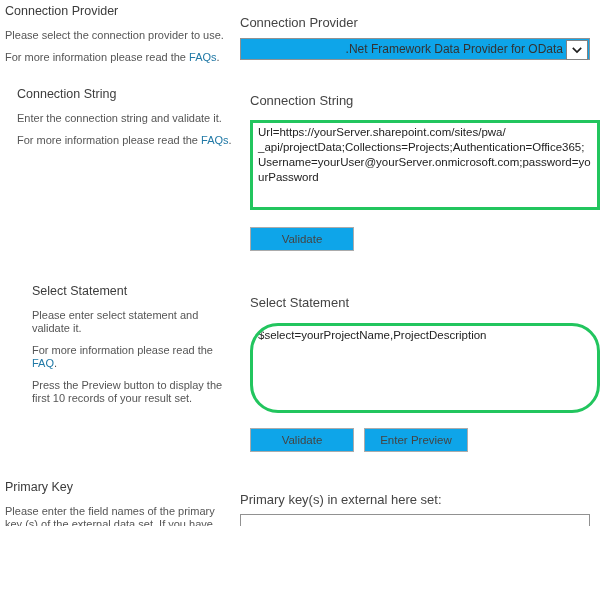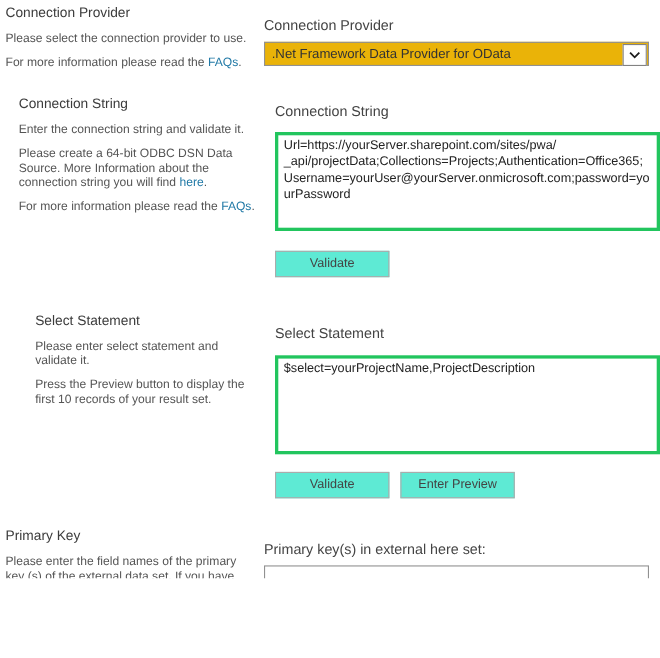--- a/index.html
+++ b/index.html
@@ -5,38 +5,38 @@
   html,body{margin:0;padding:0;background:#ffffff;}
   body{font-family:"Liberation Sans",sans-serif;color:#555555;}
   .page{width:600px;height:526px;overflow:hidden;background:#ffffff;}
   .section{display:flex;}
   .sec-left{width:240px;box-sizing:border-box;padding-left:5px;padding-right:14px;}
   .sec-right{width:350px;box-sizing:border-box;}
   .sec-title{font-size:12.5px;font-weight:400;color:#3c3c3c;margin:0 0 10px 0;line-height:15px;}
   .desc{font-size:11px;line-height:13px;margin:0 0 9px 0;color:#555555;}
   .link{color:#2179a6;text-decoration:none;cursor:pointer;}
   .ctl-label{font-size:13px;color:#444444;line-height:16px;margin:0 0 6px 0;}
-  .selectbox{position:relative;height:22px;border:1px solid #919191;background:#eab308;box-sizing:border-box;width:350px;cursor:pointer;}
+  .selectbox{position:relative;height:22px;border:1px solid #919191;background:#0ea5e9;box-sizing:border-box;width:350px;cursor:pointer;text-align:right;}
   .selectbox .value{font-size:12px;color:#333333;line-height:20px;padding-left:6px;white-space:nowrap;overflow:hidden;padding-right:26px;}
   .chevbox{position:absolute;right:1px;top:1px;width:20px;height:18px;border:1px solid #828282;background:#ffffff;display:flex;align-items:center;justify-content:center;}
   textarea.ctl{width:350px;height:90px;box-sizing:border-box;border:3px solid #22c55e;font-family:"Liberation Sans",sans-serif;font-size:11.5px;color:#222222;padding:2px 5px;resize:none;line-height:15px;background:#ffffff;overflow-wrap:break-word;}
   input.ctl{width:350px;height:18px;box-sizing:border-box;border:1px solid #919191;font-family:"Liberation Sans",sans-serif;font-size:11.5px;color:#222222;padding:0 5px;background:#ffffff;display:block;}
-  .btn{width:104px;height:24px;box-sizing:border-box;border:1px solid #ababab;background:#5eead4;color:#444444;font-size:11.5px;font-family:"Liberation Sans",sans-serif;cursor:pointer;}
+  .btn{width:104px;height:24px;box-sizing:border-box;border:1px solid #ababab;background:#0ea5e9;color:#444444;font-size:11.5px;font-family:"Liberation Sans",sans-serif;cursor:pointer;}
   .btn-row{display:flex;gap:10px;}
   
   .s1{margin-top:4px;min-height:83px;}
   .s1 .ctl-label{margin-top:11px;}
   .s1 .selectbox{margin-top:7px;}
   .s2{min-height:197px;margin-left:12px;}
   .s2 .ctl-label{margin-top:6px;}
   .s2 textarea{margin-top:5px;}
   .s2 .btn{margin-top:13px;}
   .s3{min-height:196px;margin-left:27px;}
   .s3 .ctl-label{margin-top:11px;}
-  .s3 textarea{margin-top:6px;}
+  .s3 textarea{margin-top:6px;border-radius:28px;}
   .s3 .btn-row{margin-top:11px;}
   .s4{min-height:122px;}
   .s4 .ctl-label{margin-top:12px;}
   .s4 input.ctl{margin-top:3px;}
   .s4 .btn{margin-top:14px;}
   .s4 .desc{margin-bottom:0;}
 </style>
 </head>
 <body>
 
@@ -58,35 +58,35 @@
             </svg>
         </div>
       </div>
     </div>
   </div>
 
   <div class="section s2">
     <div class="sec-left">
       <h2 class="sec-title">Connection String</h2>
       <p class="desc"><span>Enter the connection string and validate it.</span></p>
-      <p class="desc"><span>Please create a 64-bit ODBC DSN Data Source. More Information about the connection string you will find </span><a class="link">here</a><span>.</span></p>
       <p class="desc"><span>For more information please read the </span><a class="link">FAQs</a><span>.</span></p>
     </div>
     <div class="sec-right">
       <div class="ctl-label">Connection String</div>
       <textarea class="ctl" spellcheck="false" style="">Url=https://yourServer.sharepoint.com/sites/pwa/
 _api/projectData;Collections=Projects;Authentication=Office365;Username=yourUser@yourServer.onmicrosoft.com;password=yourPassword</textarea>
       <button class="btn">Validate</button>
     </div>
   </div>
 
   <div class="section s3">
     <div class="sec-left">
       <h2 class="sec-title">Select Statement</h2>
       <p class="desc"><span>Please enter select statement and validate it.</span></p>
+      <p class="desc"><span>For more information please read the </span><a class="link">FAQ</a><span>.</span></p>
       <p class="desc"><span>Press the Preview button to display the first 10 records of your result set.</span></p>
     </div>
     <div class="sec-right">
       <div class="ctl-label">Select Statement</div>
       <textarea class="ctl" spellcheck="false" style="">$select=yourProjectName,ProjectDescription</textarea>
       <div class="btn-row">
         <button class="btn">Validate</button>
         <button class="btn">Enter Preview</button>
       </div>
     </div>

